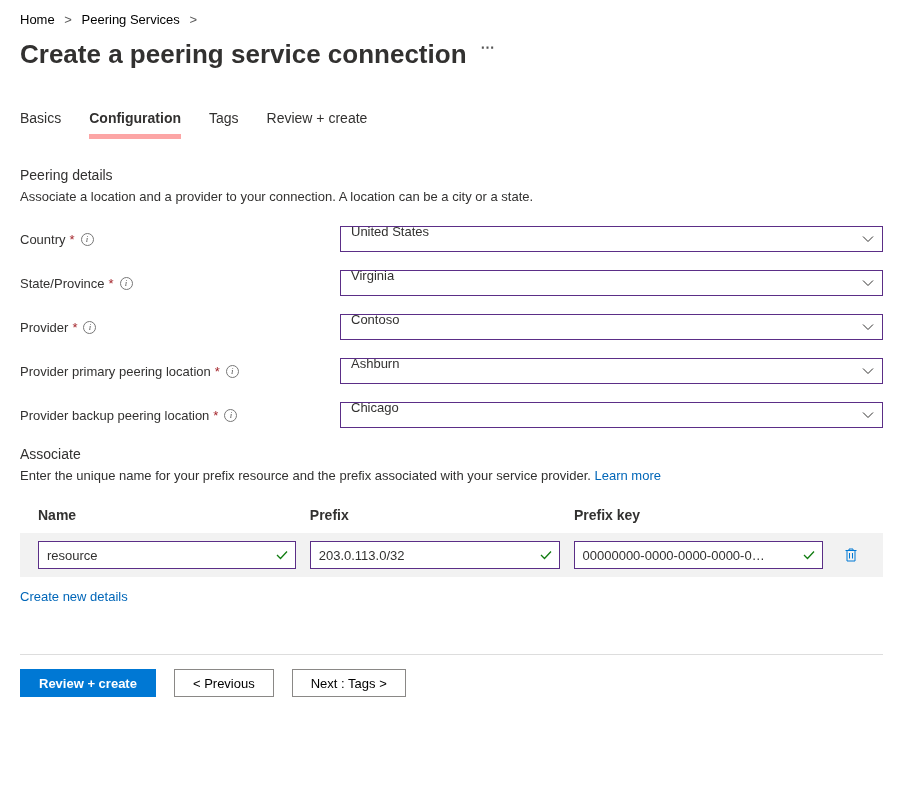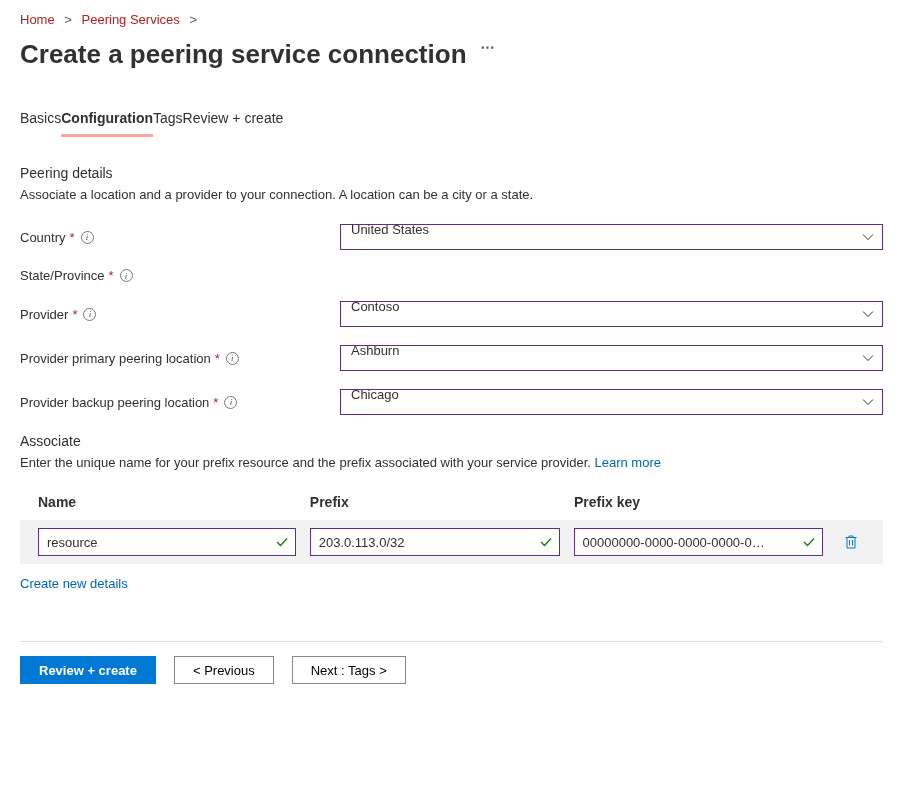--- a/index.html
+++ b/index.html
@@ -5,27 +5,27 @@
   * { box-sizing: border-box; margin: 0; padding: 0; }
   body {
     font-family: "Segoe UI", Arial, sans-serif;
     font-size: 13px;
     color: #323130;
     background: #ffffff;
     padding: 12px 20px 20px 20px;
     width: 903px;
   }
   .breadcrumb { font-size: 13px; margin-bottom: 12px; }
-  .breadcrumb a { color: #b91c1c; text-decoration: none; cursor: pointer; }
+  .breadcrumb a { color: #000000; text-decoration: none; cursor: pointer; }
   .breadcrumb .sep { color: #5b5b5b; margin: 0 6px; }
   .page-title { font-size: 26px; font-weight: 600; margin-bottom: 40px; display: flex; align-items: flex-start; gap: 14px; }
   .title-more { color: #555; font-size: 14px; cursor: pointer; }
-  .tabs { display: flex; border-bottom: 0; margin-bottom: 28px; }
+  .tabs { display: flex; gap: 28px; border-bottom: 0; margin-bottom: 28px; }
   .tab { font-size: 14px; padding: 0 0 8px 0; cursor: pointer; color: #323130; }
-  .tab.active { font-weight: 600; border-bottom: 3px solid #fca5a5; }
+  .tab.active { font-weight: 600; border-bottom: 5px solid #fca5a5; }
   .section-heading { font-size: 14px; margin-bottom: 6px; font-weight: 400; }
   .section-desc { font-size: 13px; color: #323130; margin-bottom: 22px; }
   .form-row { display: flex; align-items: center; margin-bottom: 18px; }
   .form-label { width: 320px; display: flex; align-items: center; gap: 4px; font-size: 13px; }
   .req { color: #a4262c; }
   .info-icon {
     width: 13px; height: 13px; border: 1px solid #777; border-radius: 50%;
     display: inline-flex; align-items: center; justify-content: center;
     font-size: 9px; color: #555; font-style: italic; font-family: Georgia, serif;
     cursor: pointer; margin-left: 2px;
@@ -112,20 +112,28 @@
   </div>
 </div>
 
 
 <div class="form-row">
   <div class="form-label">
     <span>State/Province</span>
     <span class="req">*</span>
     <span class="info-icon">i</span>
   </div>
+  <div class="select">
+    <span>Virginia</span>
+    <span class="chev">
+      <svg viewBox="0 0 12 12">
+          <path d="M1 3.5 L6 8.5 L11 3.5" stroke="#323130" stroke-width="1" fill="none"></path>
+        </svg>
+    </span>
+  </div>
 </div>
 
 
 <div class="form-row">
   <div class="form-label">
     <span>Provider</span>
     <span class="req">*</span>
     <span class="info-icon">i</span>
   </div>
   <div class="select">

